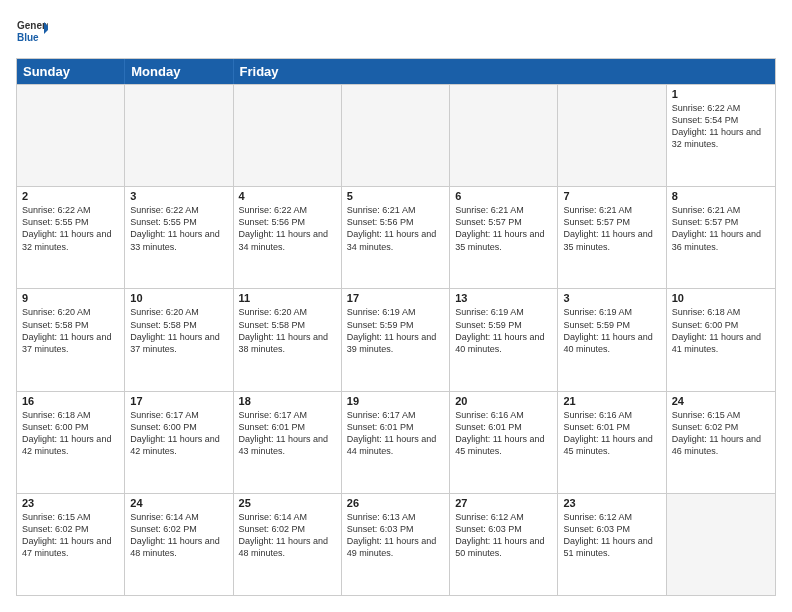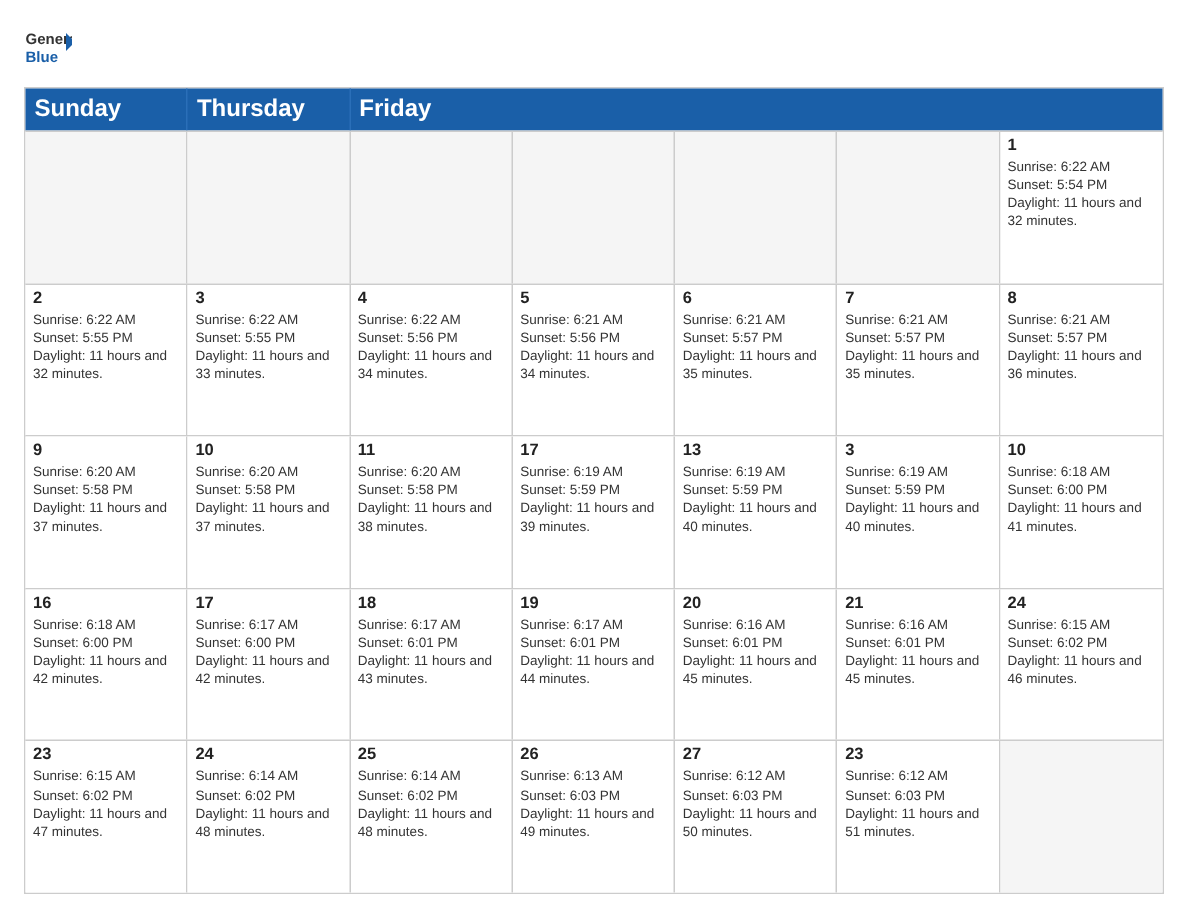--- a/index.html
+++ b/index.html
@@ -47,21 +47,21 @@
       flex-direction: column;
       border: 1px solid #ccc;
     }
     .cal-header-row {
       display: grid;
       grid-template-columns: repeat(7, 1fr);
       background: #1a5fa8;
     }
     .cal-header-cell {
       color: #fff;
-      font-size: 16px;
+      font-size: 13px;
       font-weight: bold;
       padding: 5px 6px;
       text-align: left;
       border-right: 1px solid #2a6fb8;
     }
     .cal-header-cell:last-child { border-right: none; }
     .cal-body {
       flex: 1;
       display: flex;
       flex-direction: column;
@@ -111,21 +111,21 @@
 </div>
     <div class="title-block">
       <h1></h1>
       <h2></h2>
     </div>
   </div>
 
   <div class="calendar">
     <div class="cal-header-row">
     <div class="cal-header-cell">Sunday</div>
-        <div class="cal-header-cell">Thursday</div>
+        <div class="cal-header-cell">Monday</div>
         <div class="cal-header-cell">Friday</div>
       </div>
     <div class="cal-body">
     <div class="cal-week">
           <div class="cal-cell empty"></div>
           <div class="cal-cell empty"></div>
           <div class="cal-cell empty"></div>
           <div class="cal-cell empty"></div>
           <div class="cal-cell empty"></div>
           <div class="cal-cell empty"></div>

